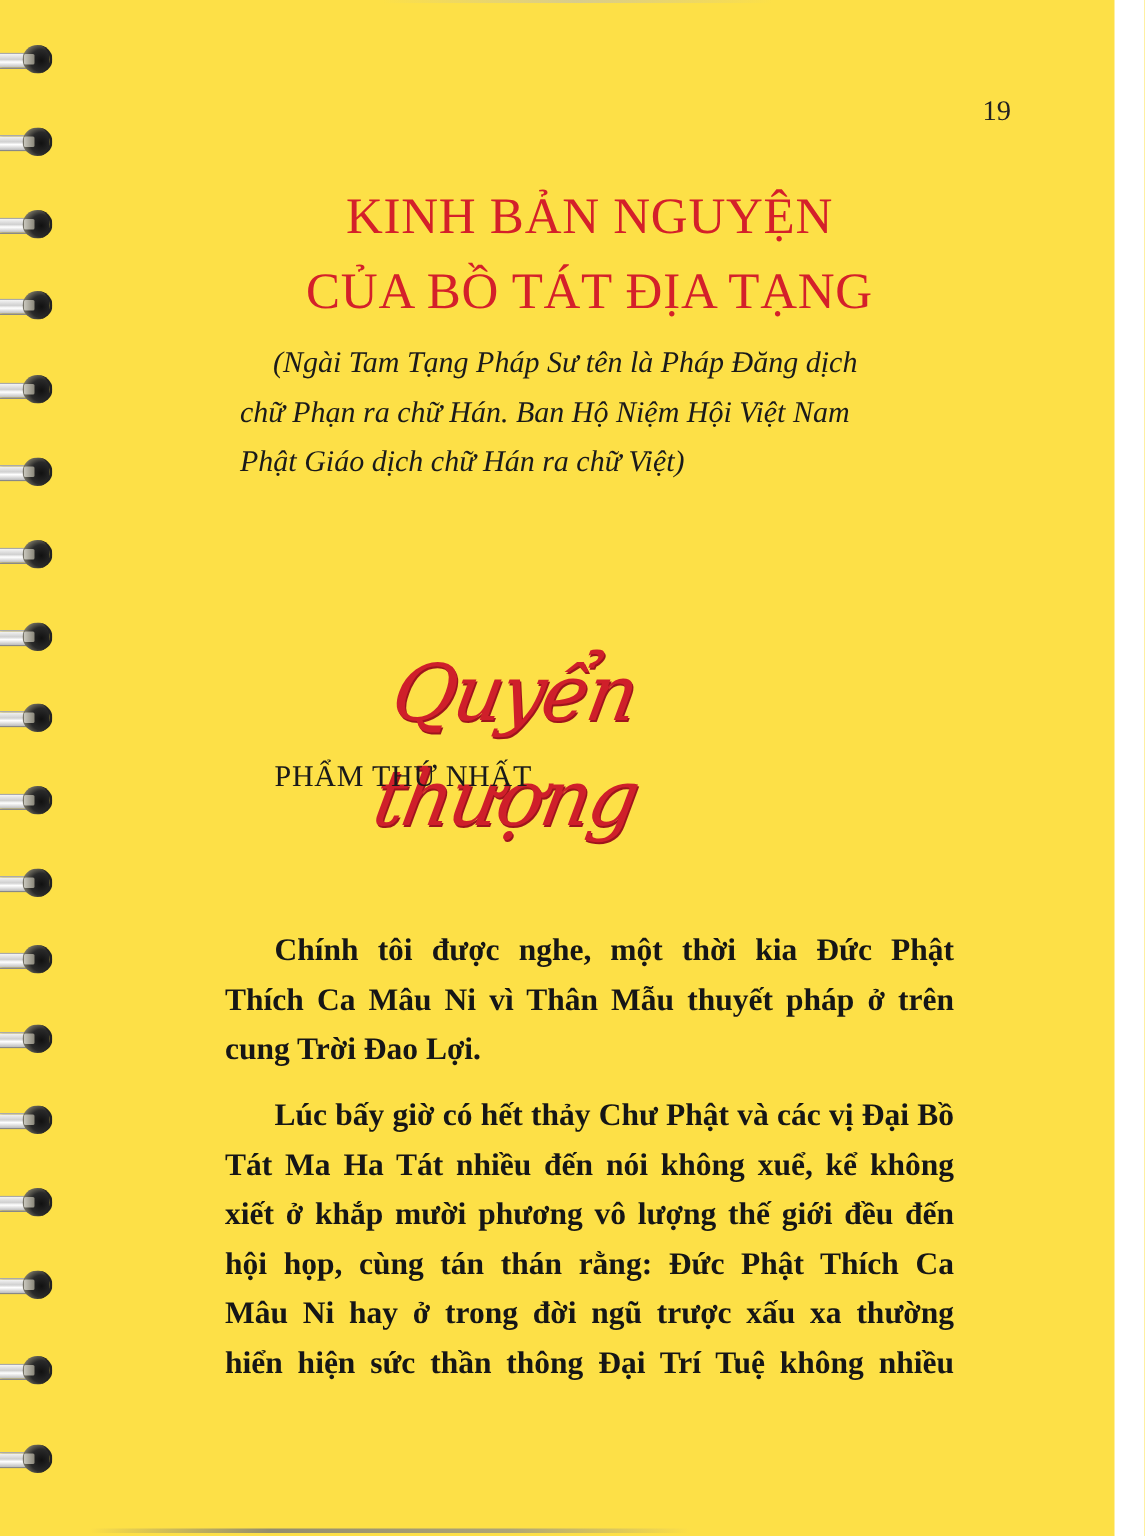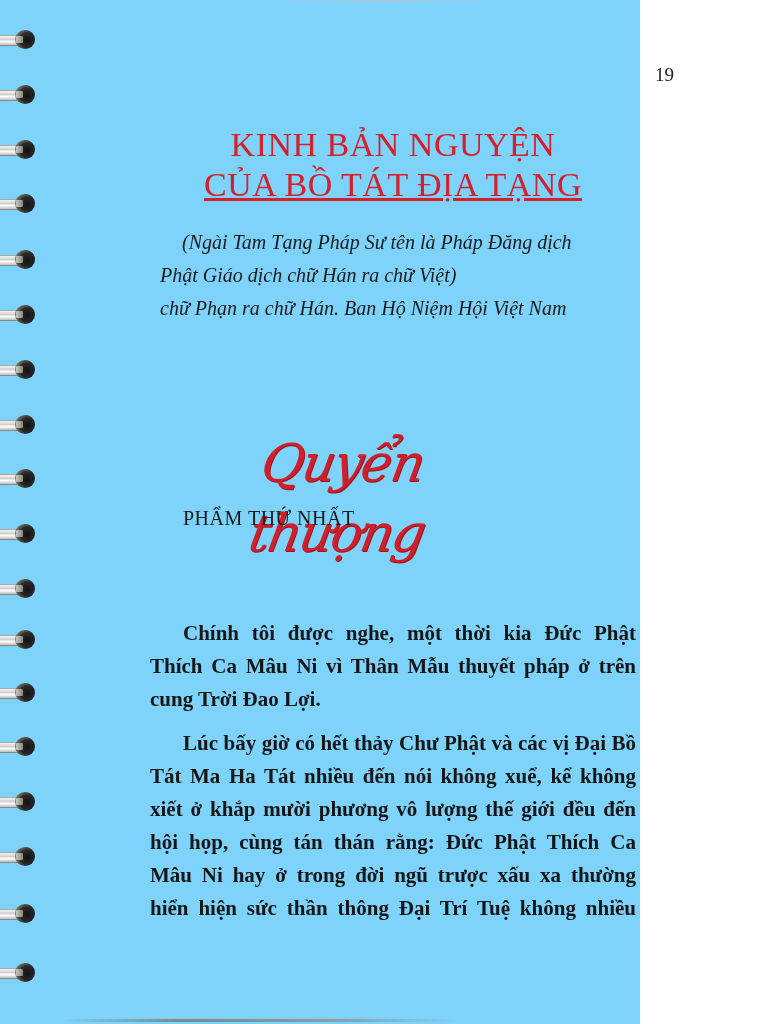--- a/index.html
+++ b/index.html
@@ -11,22 +11,22 @@
     height: 1024px;
     background: #ffffff;
     position: relative;
     overflow: hidden;
     font-family: "Liberation Serif", "DejaVu Serif", serif;
     color: #1a1a1a;
   }
   .page {
     position: absolute;
     left: 0; top: 0;
-    width: 640px; height: 1024px;
-    background: #7dd3fc;
+    width: 743px; height: 1024px;
+    background: #fde047;
   }
   .top-edge {
     position: absolute;
     left: 255px; top: 0;
     width: 260px; height: 2px;
     background: linear-gradient(90deg, rgba(200,200,200,0), rgba(190,190,190,0.6), rgba(200,200,200,0));
   }
   .bottom-edge {
     position: absolute;
     left: 60px; top: 1019px;
@@ -80,21 +80,21 @@
     position: absolute;
     left: 150px; width: 486px;
     text-align: center;
     color: #d4202a;
     font-size: 34px;
     letter-spacing: 0.5px;
     font-weight: normal;
     margin: 0;
   }
   .title-line-1 { top: 126px; }
-  .title-line-2 { top: 166px; text-decoration: underline; }
+  .title-line-2 { top: 176px; }
 
   .subtitle {
     position: absolute;
     left: 160px; top: 226px;
     width: 490px;
     font-style: italic;
     font-size: 20px;
     line-height: 33px;
     color: #1a1a1a;
   }
@@ -246,22 +246,22 @@
       </div>
   </div>
 
   <div class="page-number">19</div>
 
   <h1 class="title title-line-1">KINH BẢN NGUYỆN</h1>
   <h1 class="title title-line-2">CỦA BỒ TÁT ĐỊA TẠNG</h1>
 
   <div class="subtitle">
     <div><span class="indent"></span><span>(Ngài Tam Tạng Pháp Sư tên là Pháp Đăng dịch</span></div>
+    <div>chữ Phạn ra chữ Hán. Ban Hộ Niệm Hội Việt Nam</div>
     <div>Phật Giáo dịch chữ Hán ra chữ Việt)</div>
-    <div>chữ Phạn ra chữ Hán. Ban Hộ Niệm Hội Việt Nam</div>
   </div>
 
   <div class="calligraphy">Quyển thượng</div>
 
   <div class="chapter-title">PHẨM THỨ NHẤT</div>
 
   <div class="body-text para-1">
     <span class="line first">Chính tôi được nghe, một thời kia Đức Phật</span>
     <span class="line">Thích Ca Mâu Ni vì Thân Mẫu thuyết pháp ở trên</span>
     <span class="line last">cung Trời Đao Lợi.</span>

